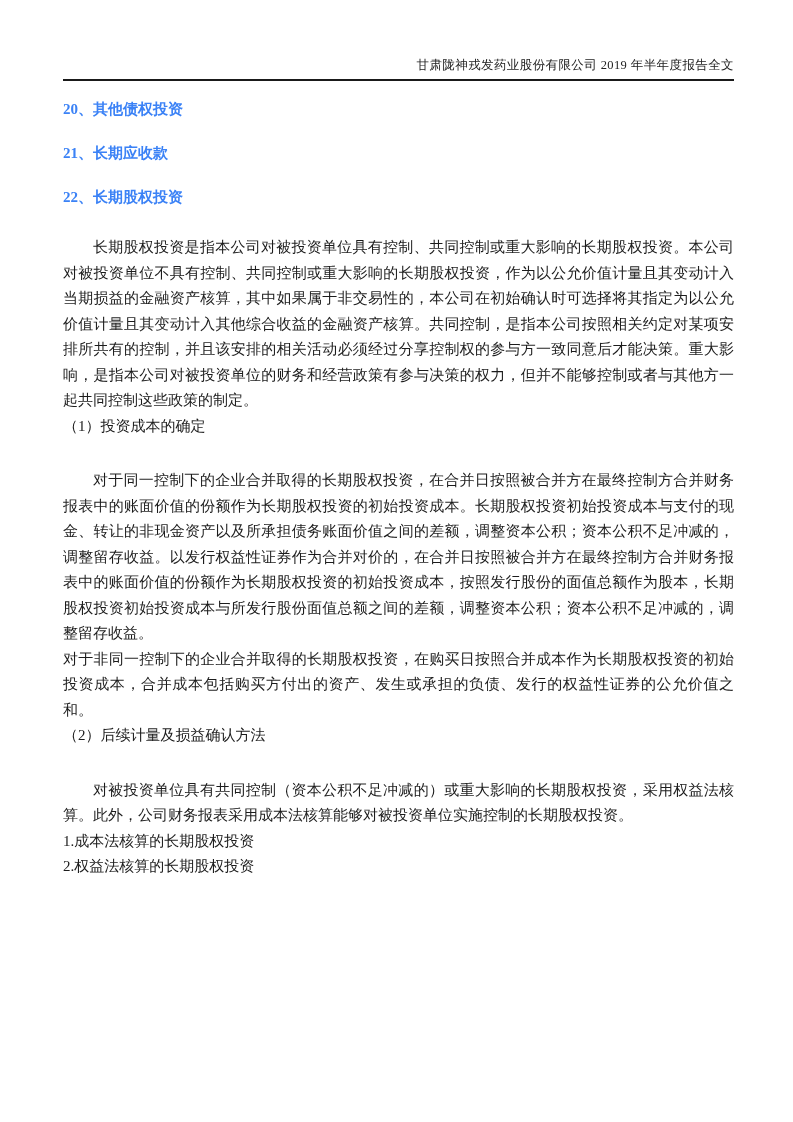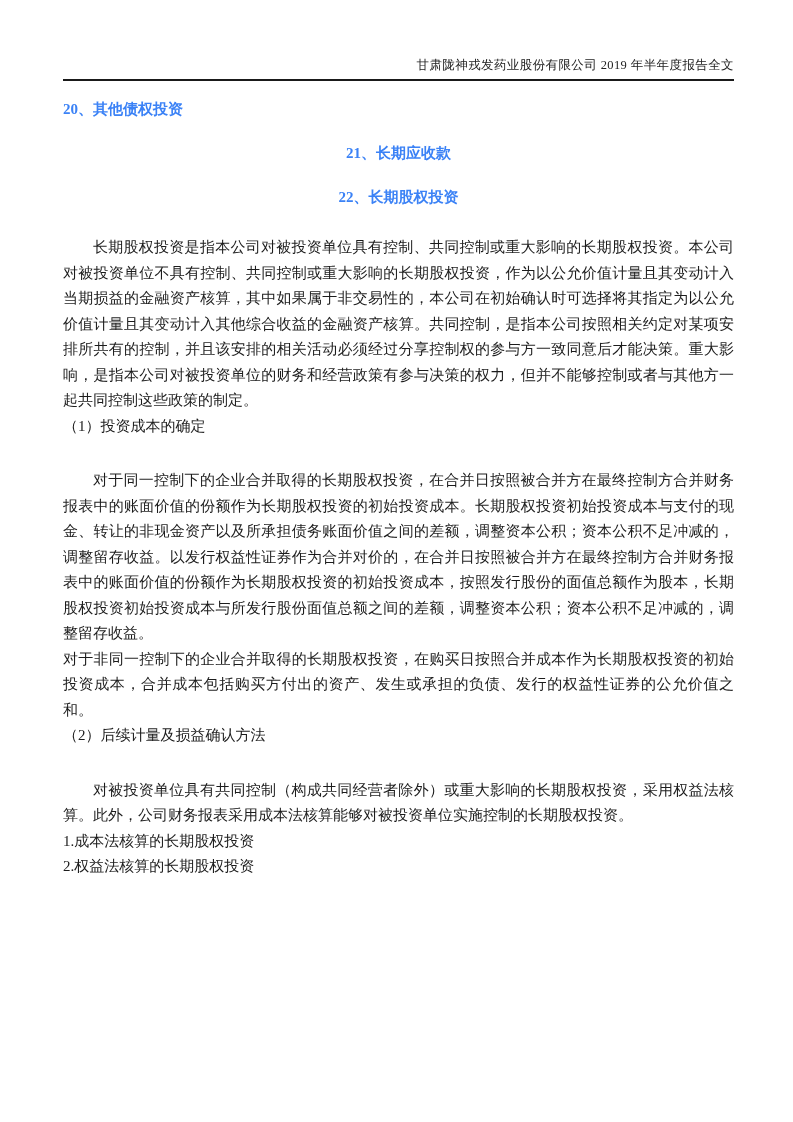--- a/index.html
+++ b/index.html
@@ -29,21 +29,21 @@
     margin-top:5px;
   }
   .sec-heading {
     font-size:15px;
     font-weight:bold;
     line-height:17px;
     margin:0;
     color:#3b82f6;
   }
   .sec-heading.first { margin-top:20px; }
-  .sec-heading.next  { margin-top:27px;text-align:center; }
+  .sec-heading.next  { margin-top:27px; }
   .body-text {
     margin-top:20px;
     font-size:15px;
     line-height:25.5px;
     text-align:justify;
   }
   .body-text p.para { margin:0; }
   .body-text p.ind  { text-indent:2em;margin-top:29px; }
   .page-number {
     position:absolute;
@@ -97,21 +97,21 @@
     <h2 class="sec-heading first">20、其他债权投资</h2>
     <h2 class="sec-heading next">21、长期应收款</h2>
     <h2 class="sec-heading next">22、长期股权投资</h2>
 
     <div class="body-text">
         <p class="para ind">长期股权投资是指本公司对被投资单位具有控制、共同控制或重大影响的长期股权投资。本公司对被投资单位不具有控制、共同控制或重大影响的长期股权投资，作为以公允价值计量且其变动计入当期损益的金融资产核算，其中如果属于非交易性的，本公司在初始确认时可选择将其指定为以公允价值计量且其变动计入其他综合收益的金融资产核算。共同控制，是指本公司按照相关约定对某项安排所共有的控制，并且该安排的相关活动必须经过分享控制权的参与方一致同意后才能决策。重大影响，是指本公司对被投资单位的财务和经营政策有参与决策的权力，但并不能够控制或者与其他方一起共同控制这些政策的制定。</p>
         <p class="para">（1）投资成本的确定</p>
         <p class="para ind">对于同一控制下的企业合并取得的长期股权投资，在合并日按照被合并方在最终控制方合并财务报表中的账面价值的份额作为长期股权投资的初始投资成本。长期股权投资初始投资成本与支付的现金、转让的非现金资产以及所承担债务账面价值之间的差额，调整资本公积；资本公积不足冲减的，调整留存收益。以发行权益性证券作为合并对价的，在合并日按照被合并方在最终控制方合并财务报表中的账面价值的份额作为长期股权投资的初始投资成本，按照发行股份的面值总额作为股本，长期股权投资初始投资成本与所发行股份面值总额之间的差额，调整资本公积；资本公积不足冲减的，调整留存收益。</p>
         <p class="para">对于非同一控制下的企业合并取得的长期股权投资，在购买日按照合并成本作为长期股权投资的初始投资成本，合并成本包括购买方付出的资产、发生或承担的负债、发行的权益性证券的公允价值之和。</p>
         <p class="para">（2）后续计量及损益确认方法</p>
-        <p class="para ind">对被投资单位具有共同控制（构成共同经营者除外）或重大影响的长期股权投资，采用权益法核算。此外，公司财务报表采用成本法核算能够对被投资单位实施控制的长期股权投资。</p>
+        <p class="para ind">对被投资单位具有共同控制（资本公积不足冲减的）或重大影响的长期股权投资，采用权益法核算。此外，公司财务报表采用成本法核算能够对被投资单位实施控制的长期股权投资。</p>
         <p class="para">1.成本法核算的长期股权投资</p>
         <p class="para">2.权益法核算的长期股权投资</p>
         <p class="para ind">采用权益法核算时，长期股权投资的初始投资成本大于投资时应享有被投资单位可辨认净资产公允价值份额的，不调整长期股权投资的初始投资成本；初始投资成本小于投资时应享有被投资单位可辨认净资产公允价值份额的，其差额计入当期损益，同时调整长期股权投资的成本。</p>
       </div>
 
   </div>
 
   <div class="page-number">33</div>
 
   <div class="watermark">

